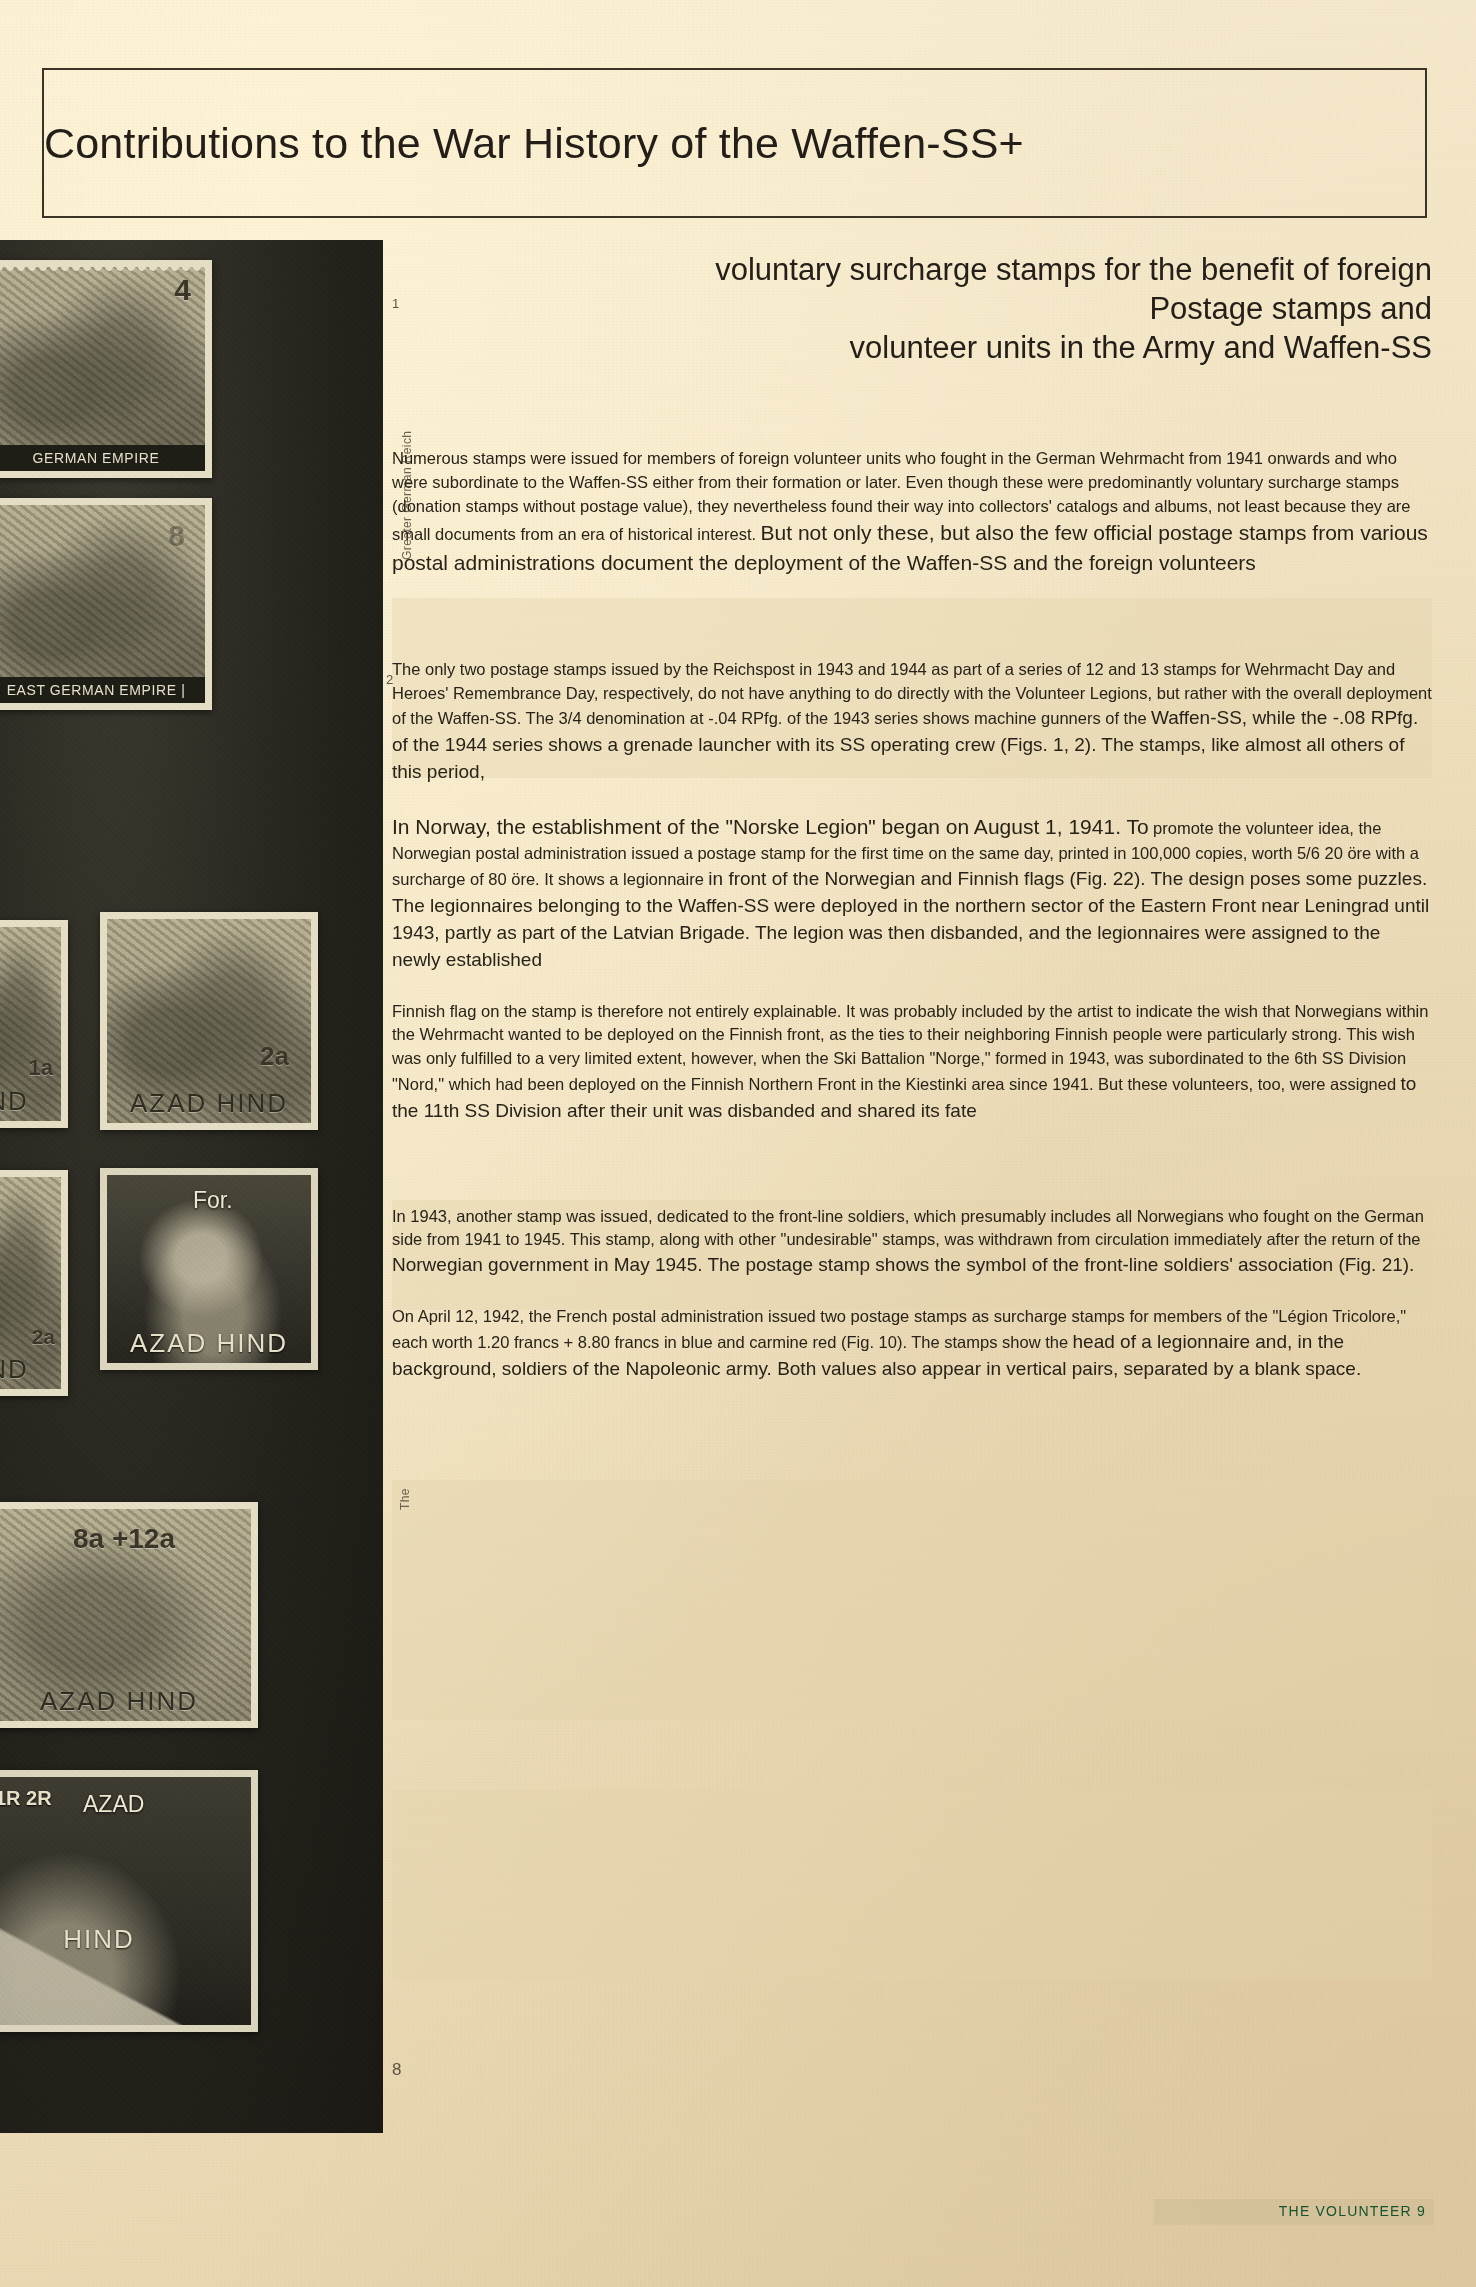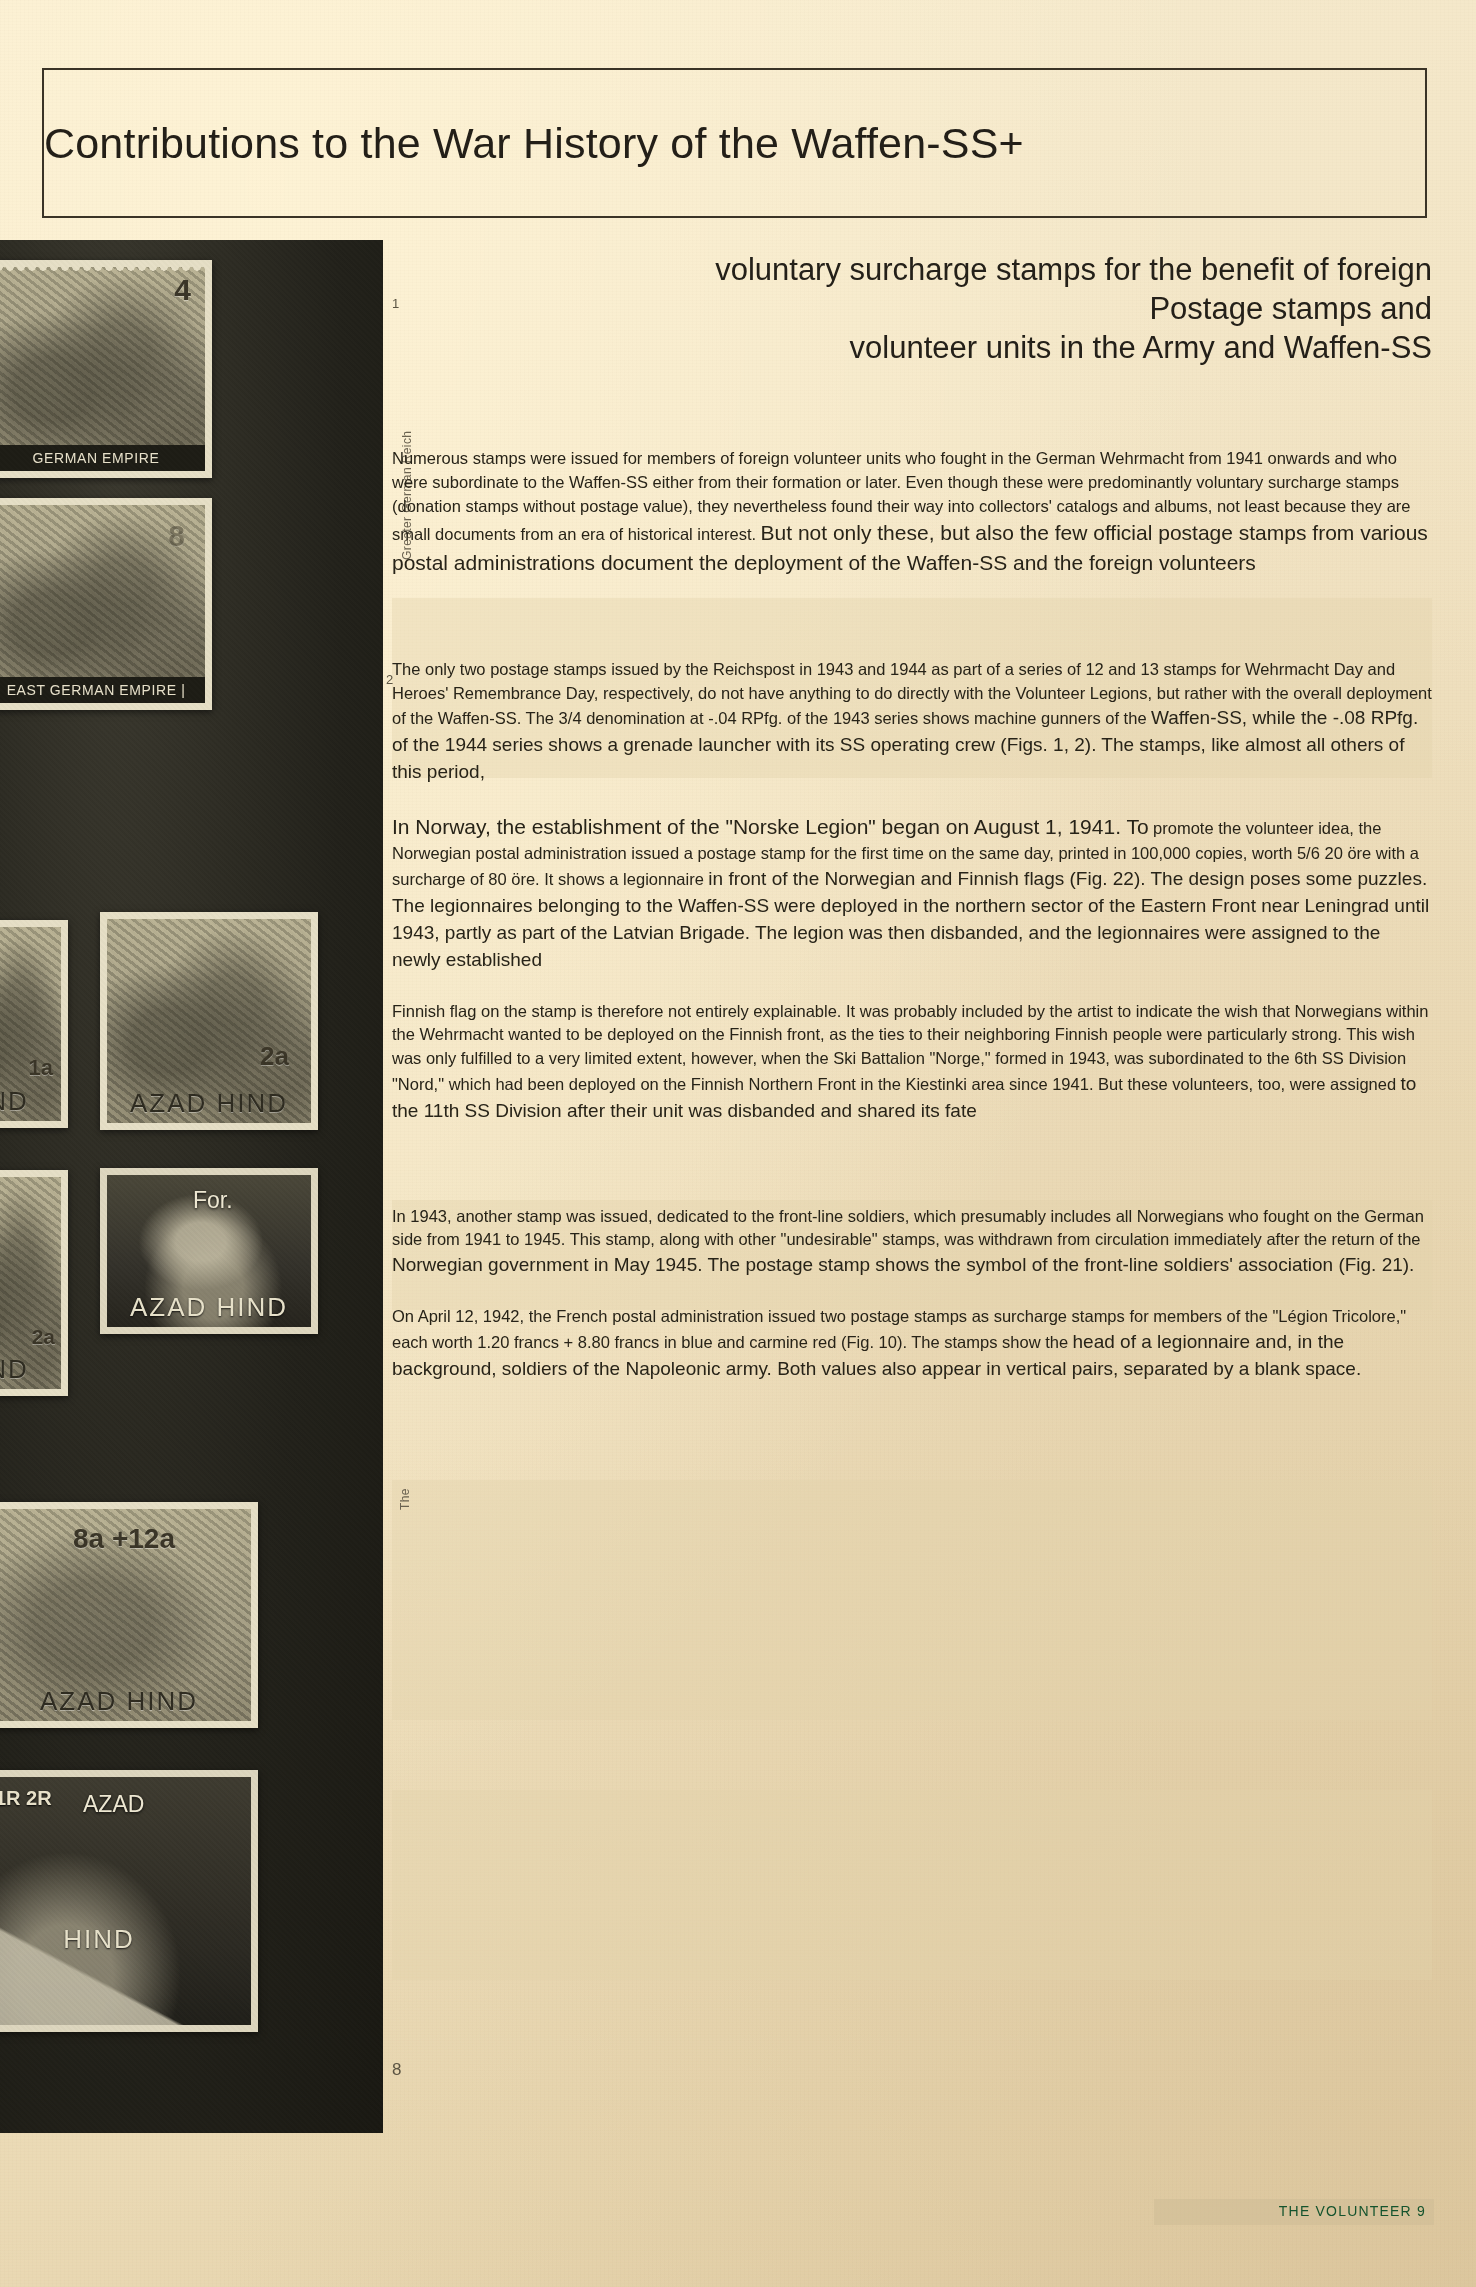--- a/index.html
+++ b/index.html
@@ -261,21 +261,21 @@
     <div class="label-bottom dark">AZAD HIND</div>
   </div>
 
   <div class="stamp" style="left:-52px; top:930px; width:120px; height:226px;">
     <div class="inner"></div>
     <div class="figure"></div>
     <div class="denom" style="right:6px;top:148px;font-size:21px;">2a</div>
     <div class="label-bottom dark">ND</div>
   </div>
 
-  <div class="stamp" style="left:100px; top:928px; width:218px; height:166px; background:#2a2820; border-color:#ded7bf;">
+  <div class="stamp" style="left:100px; top:928px; width:218px; height:202px; background:#2a2820; border-color:#ded7bf;">
     <div class="inner" style="background:linear-gradient(180deg,#4a4739 0%,#33312a 60%,#26241d 100%);"></div>
     <div class="figure" style="opacity:.85;background:radial-gradient(ellipse at 46% 44%, rgba(215,207,180,.85) 0 16%, rgba(215,207,180,0) 40%),radial-gradient(ellipse at 52% 74%, rgba(196,188,160,.7) 0 20%, rgba(196,188,160,0) 46%);"></div>
     <div class="stamp-overlay-text" style="left:86px;top:12px;">For.</div>
     <div class="label-bottom">AZAD HIND</div>
   </div>
 
   <div class="stamp" style="left:-20px; top:1262px; width:278px; height:226px;">
     <div class="inner"></div>
     <div class="figure" style="opacity:.5;background:radial-gradient(ellipse at 40% 55%, rgba(55,52,40,.8) 0 26%, rgba(55,52,40,0) 58%);"></div>
     <div class="denom" style="left:86px;top:14px;font-size:28px;">8a +12a</div>

